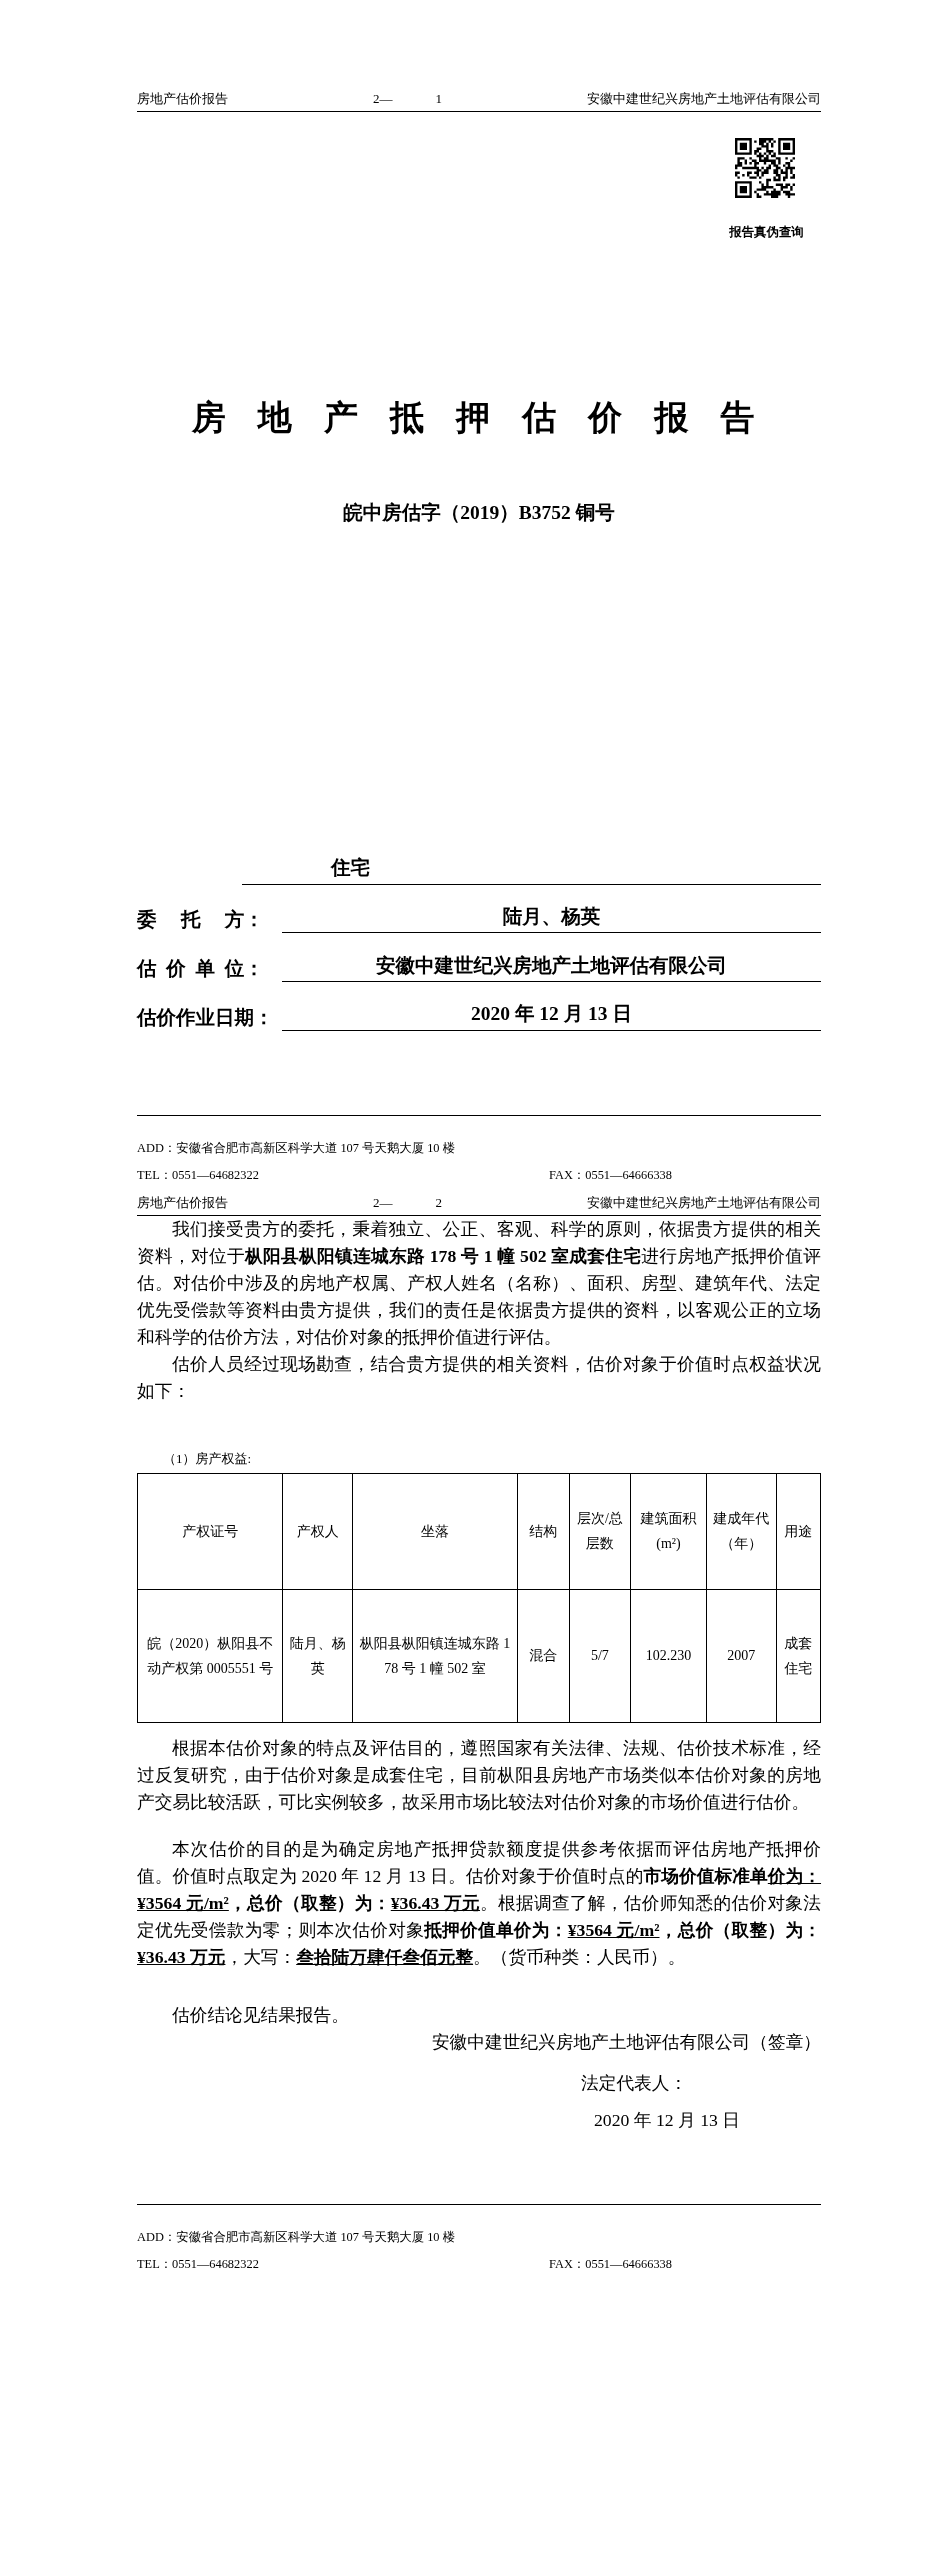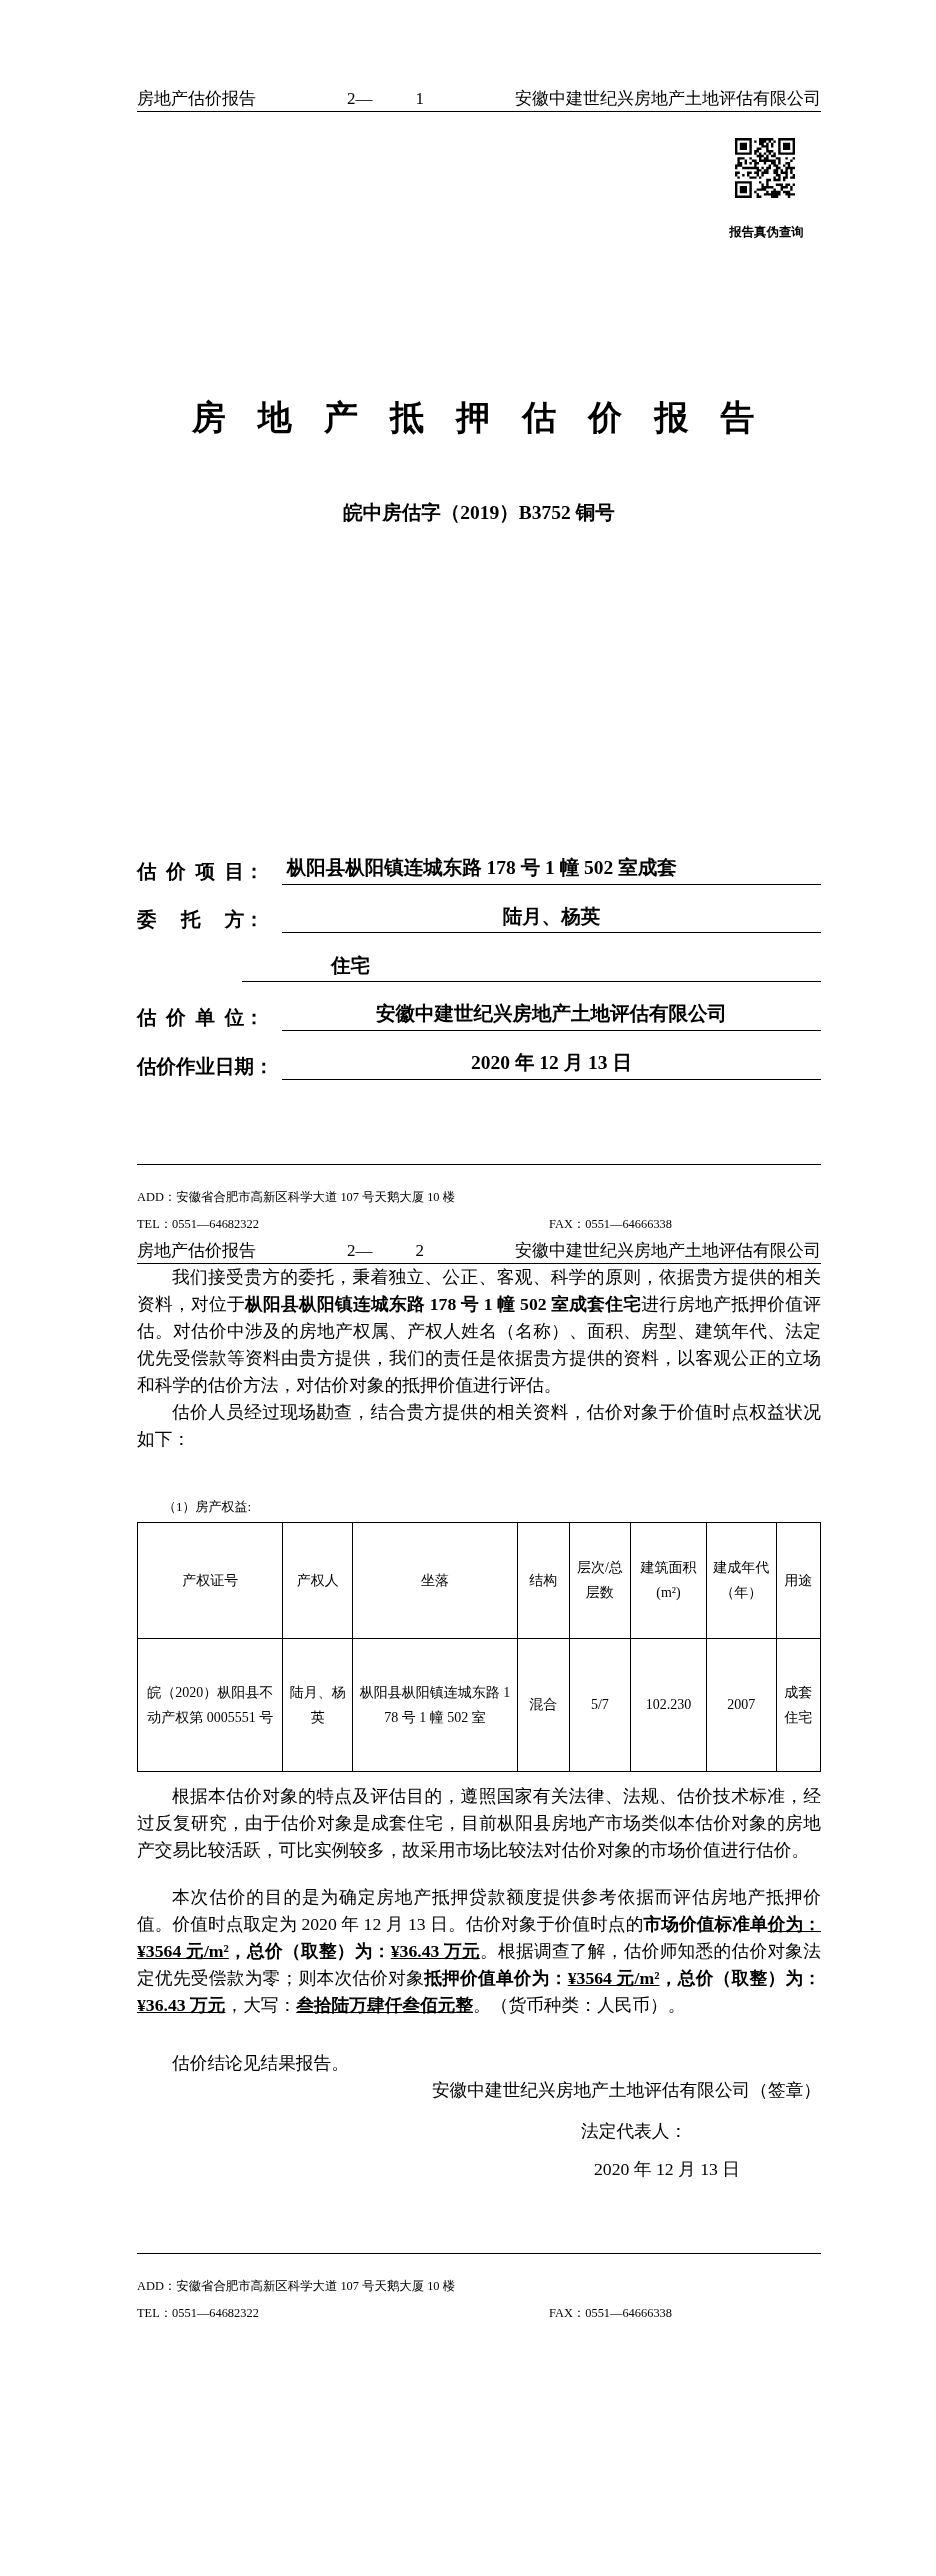--- a/index.html
+++ b/index.html
@@ -3,21 +3,21 @@
 <meta charset="utf-8">
 <style>
   *{margin:0;padding:0;box-sizing:border-box;}
   html,body{background:#ffffff;}
   .sheet{position:relative;width:937px;height:2576px;background:#ffffff;color:#000;
          font-family:"Liberation Serif","DejaVu Serif",serif;overflow:hidden;}
   .inner{padding:0 116px 0 137px;}
 
   
   .doc-header{display:flex;justify-content:space-between;align-items:flex-end;
-              font-size:17px;line-height:17.7px;border-bottom:1.2px solid #000;padding-bottom:3.5px;}
+              font-size:13px;line-height:17.7px;border-bottom:1.2px solid #000;padding-bottom:3.5px;}
   .doc-header .hdr-center{display:flex;gap:43px;}
   .hdr1{padding-top:90px;}
   .hdr2{margin-top:4.7px;}
 
   
   .qr-wrap{position:absolute;left:735px;top:138px;width:60px;height:60px;background:#fff;}
   .qr-wrap svg{width:100%;height:100%;display:block;}
   .qr-caption{position:absolute;left:723px;top:224px;width:87px;text-align:center;
               font-size:12.4px;font-weight:bold;}
 
@@ -87,29 +87,25 @@
         <span>1</span>
       </span>
       <span>安徽中建世纪兴房地产土地评估有限公司</span>
     </div>
 
     <h1 class="main-title">房 地 产 抵 押 估 价 报 告</h1>
     <div class="report-no">皖中房估字（2019）B3752 铜号</div>
 
     <div class="form-block">
       <div class="form-row">
-        <span class="form-label">估  价  项  目：</span>
-        <span class="form-value align-left">枞阳县枞阳镇连城东路 178 号 1 幢 502 室成套</span>
+        <span class="form-value cont">住宅</span>
       </div>
       <div class="form-row">
         <span class="form-label">委　 托　 方：</span>
         <span class="form-value">陆月、杨英</span>
-      </div>
-      <div class="form-row">
-        <span class="form-value cont">住宅</span>
       </div>
       <div class="form-row">
         <span class="form-label">估  价  单  位：</span>
         <span class="form-value">安徽中建世纪兴房地产土地评估有限公司</span>
       </div>
       <div class="form-row">
         <span class="form-label">估价作业日期：</span>
         <span class="form-value">2020 年 12 月 13 日</span>
       </div>
     </div>

